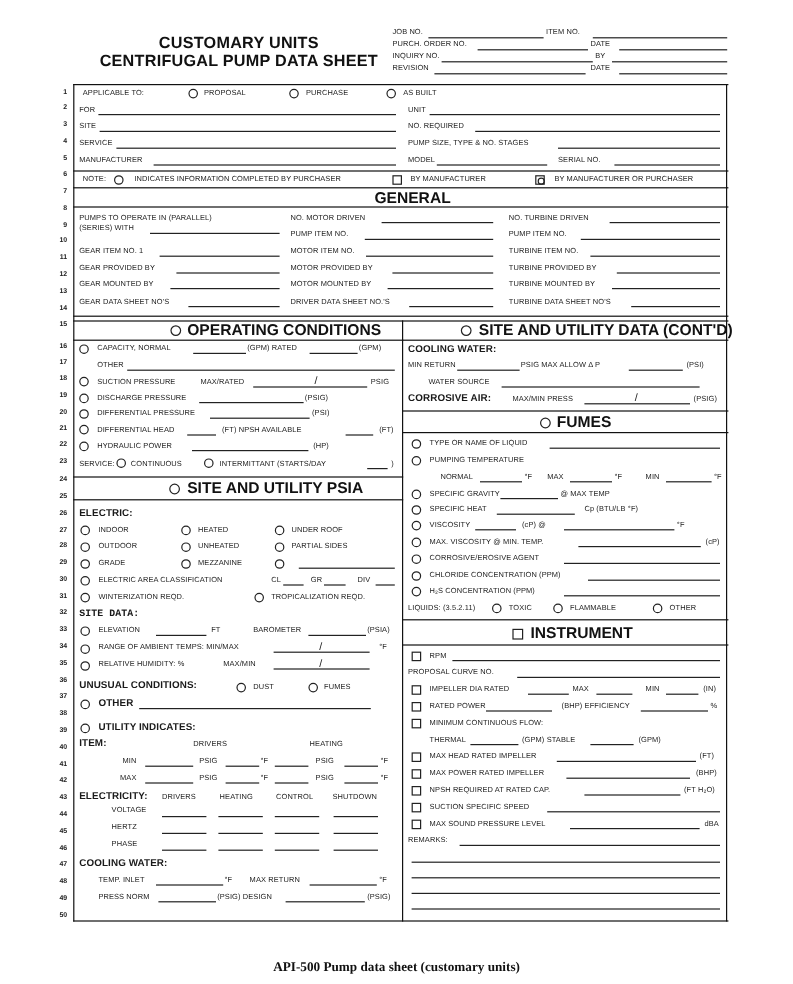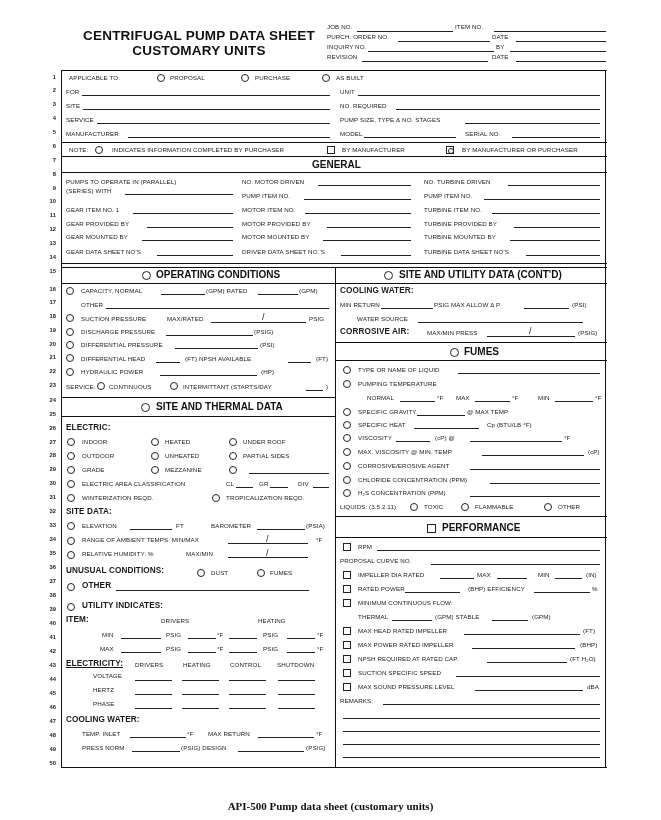--- a/index.html
+++ b/index.html
@@ -1,35 +1,35 @@
 <!DOCTYPE html>
 <html><head>
 <meta charset="utf-8">
 <style>
   html, body { margin:0; padding:0; background:#fff; }
   body { width:661px; height:820px; position:relative; overflow:hidden;
          font-family:"Liberation Sans", sans-serif; color:#111; }
   .t { position:absolute; font-size:6.2px; letter-spacing:0.1px; white-space:nowrap; line-height:8px; color:#1a1a1a; }
-  .hd { position:absolute; font-size:10px; font-weight:bold; white-space:nowrap; line-height:10px; }
+  .hd { position:absolute; font-size:13px; font-weight:bold; white-space:nowrap; line-height:10px; }
   .big { font-size:8.2px; font-weight:bold; }
   .ln { position:absolute; height:0; border-top:1px solid #222; }
   .hl { position:absolute; height:0; border-top:1.6px solid #111; }
   .vl { position:absolute; width:0; border-left:1.8px solid #111; }
   .rad { position:absolute; width:8px; height:8px; border:1.2px solid #222; border-radius:50%; box-sizing:border-box; background:#fff; }
   .chk { position:absolute; width:8px; height:8px; border:1.2px solid #222; box-sizing:border-box; background:#fff; }
   .num { position:absolute; left:42px; width:14px; font-size:5.8px; text-align:right; line-height:7px; font-weight:bold; color:#222; }
   .title { position:absolute; font-weight:bold; font-size:13.5px; text-align:center; line-height:15px; letter-spacing:0.2px; }
   .caption { position:absolute; left:0; width:661px; text-align:center; top:800px; font-family:"Liberation Serif", serif; font-weight:bold; font-size:11px; }
 </style>
 </head>
 <body>
 
 <div class="title" style="left:70px;top:28px;width:258px;">
+  <div>CUSTOMARY UNITS</div>
   <div>CENTRIFUGAL PUMP DATA SHEET</div>
-  <div>CUSTOMARY UNITS</div>
 </div>
 
 <span class="t" style="left:327px;top:23px;">JOB NO.</span>
 <div class="ln" style="left:357px;top:31px;width:96px;"></div>
 <span class="t" style="left:455px;top:23px;">ITEM NO.</span>
 <div class="ln" style="left:494px;top:31px;width:112px;"></div>
 
 <span class="t" style="left:327px;top:33px;">PURCH. ORDER NO.</span>
 <div class="ln" style="left:398px;top:41px;width:92px;"></div>
 <span class="t" style="left:492px;top:33px;">DATE</span>
@@ -239,21 +239,21 @@
 <div class="rad" style="left:97px;top:382px;"></div>
 <span class="t" style="left:109px;top:383px;">CONTINUOUS</span>
 <div class="rad" style="left:170px;top:382px;"></div>
 <span class="t" style="left:183px;top:383px;">INTERMITTANT (STARTS/DAY</span>
 <div class="ln" style="left:306px;top:390px;width:17px;"></div>
 <span class="t" style="left:326px;top:383px;">)</span>
 
 <div class="hl" style="left:61px;top:397px;width:275px;"></div>
 
 <div class="rad" style="left:141px;top:403px;width:9px;height:9px;"></div>
-<div class="hd" style="left:156px;top:402px;">SITE AND THERMAL DATA</div>
+<div class="hd" style="left:156px;top:402px;">SITE AND UTILITY PSIA</div>
 <div class="hl" style="left:61px;top:416px;width:275px;"></div>
 
 <span class="t big" style="left:66px;top:424px;">ELECTRIC:</span>
 
 <div class="rad" style="left:67px;top:438px;"></div>
 <span class="t" style="left:82px;top:438px;">INDOOR</span>
 <div class="rad" style="left:151px;top:438px;"></div>
 <span class="t" style="left:165px;top:438px;">HEATED</span>
 <div class="rad" style="left:229px;top:438px;"></div>
 <span class="t" style="left:243px;top:438px;">UNDER ROOF</span>
@@ -279,21 +279,21 @@
 <span class="t" style="left:259px;top:480px;">GR</span>
 <div class="ln" style="left:270px;top:487px;width:18px;"></div>
 <span class="t" style="left:298px;top:480px;">DIV</span>
 <div class="ln" style="left:313px;top:487px;width:16px;"></div>
 
 <div class="rad" style="left:67px;top:494px;"></div>
 <span class="t" style="left:82px;top:494px;">WINTERIZATION REQD.</span>
 <div class="rad" style="left:212px;top:494px;"></div>
 <span class="t" style="left:226px;top:494px;">TROPICALIZATION REQD.</span>
 
-<span class="t big" style="left:66px;top:508px;">SITE DATA:</span>
+<span class="t big" style="left:66px;top:508px;font-family:Liberation Mono, monospace;">SITE DATA:</span>
 
 <div class="rad" style="left:67px;top:522px;"></div>
 <span class="t" style="left:82px;top:522px;">ELEVATION</span>
 <div class="ln" style="left:130px;top:529px;width:42px;"></div>
 <span class="t" style="left:176px;top:522px;">FT</span>
 <span class="t" style="left:211px;top:522px;">BAROMETER</span>
 <div class="ln" style="left:257px;top:529px;width:48px;"></div>
 <span class="t" style="left:306px;top:522px;">(PSIA)</span>
 
 <div class="rad" style="left:67px;top:537px;"></div>
@@ -338,21 +338,21 @@
 <span class="t" style="left:100px;top:645px;">MAX</span>
 <div class="ln" style="left:121px;top:652px;width:40px;"></div>
 <span class="t" style="left:166px;top:645px;">PSIG</span>
 <div class="ln" style="left:188px;top:652px;width:28px;"></div>
 <span class="t" style="left:217px;top:645px;">°F</span>
 <div class="ln" style="left:229px;top:652px;width:28px;"></div>
 <span class="t" style="left:263px;top:645px;">PSIG</span>
 <div class="ln" style="left:287px;top:652px;width:28px;"></div>
 <span class="t" style="left:317px;top:645px;">°F</span>
 
-<span class="t big" style="left:66px;top:660px;text-decoration:underline;">ELECTRICITY:</span>
+<span class="t big" style="left:66px;top:660px;">ELECTRICITY:</span>
 <span class="t" style="left:135px;top:661px;">DRIVERS</span>
 <span class="t" style="left:183px;top:661px;">HEATING</span>
 <span class="t" style="left:230px;top:661px;">CONTROL</span>
 <span class="t" style="left:277px;top:661px;">SHUTDOWN</span>
 
 <span class="t" style="left:93px;top:672px;">VOLTAGE</span>
 <div class="ln" style="left:135px;top:680px;width:37px;"></div>
 <div class="ln" style="left:182px;top:680px;width:37px;"></div>
 <div class="ln" style="left:229px;top:680px;width:37px;"></div>
 <div class="ln" style="left:278px;top:680px;width:37px;"></div>
@@ -464,21 +464,21 @@
 <div class="rad" style="left:410px;top:503px;"></div>
 <span class="t" style="left:424px;top:503px;">TOXIC</span>
 <div class="rad" style="left:461px;top:503px;"></div>
 <span class="t" style="left:475px;top:503px;">FLAMMABLE</span>
 <div class="rad" style="left:544px;top:503px;"></div>
 <span class="t" style="left:558px;top:503px;">OTHER</span>
 
 <div class="hl" style="left:335px;top:516px;width:272px;"></div>
 
 <div class="chk" style="left:427px;top:524px;width:9px;height:9px;"></div>
-<div class="hd" style="left:442px;top:523px;">PERFORMANCE</div>
+<div class="hd" style="left:442px;top:523px;">INSTRUMENT</div>
 <div class="hl" style="left:335px;top:537px;width:272px;"></div>
 
 <div class="chk" style="left:343px;top:543px;"></div>
 <span class="t" style="left:358px;top:543px;">RPM</span>
 <div class="ln" style="left:377px;top:550px;width:223px;"></div>
 
 <span class="t" style="left:340px;top:557px;">PROPOSAL CURVE NO.</span>
 <div class="ln" style="left:431px;top:564px;width:169px;"></div>
 
 <div class="chk" style="left:343px;top:571px;"></div>

